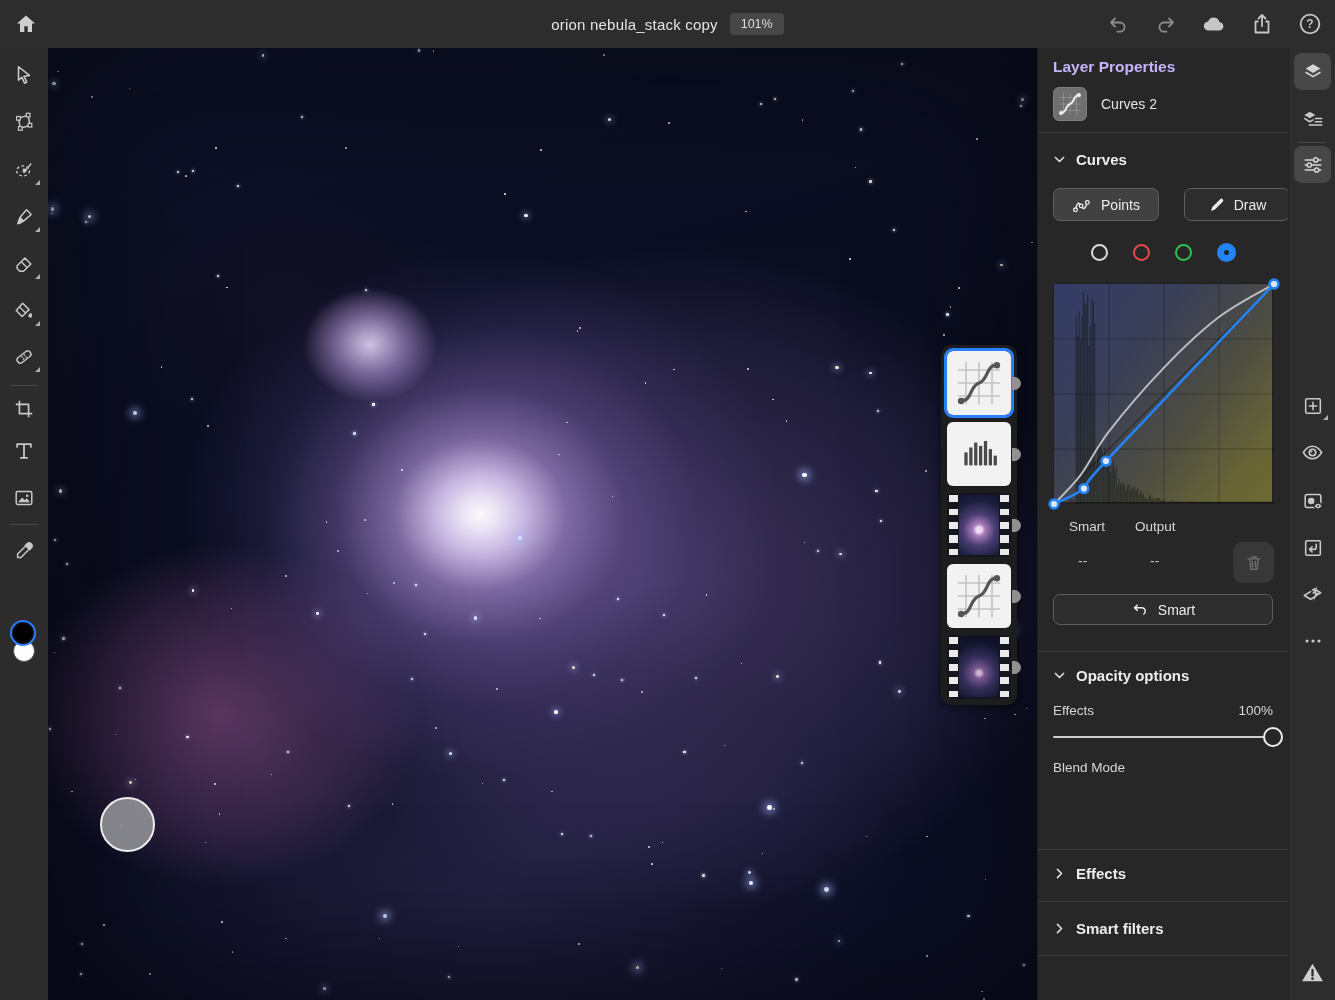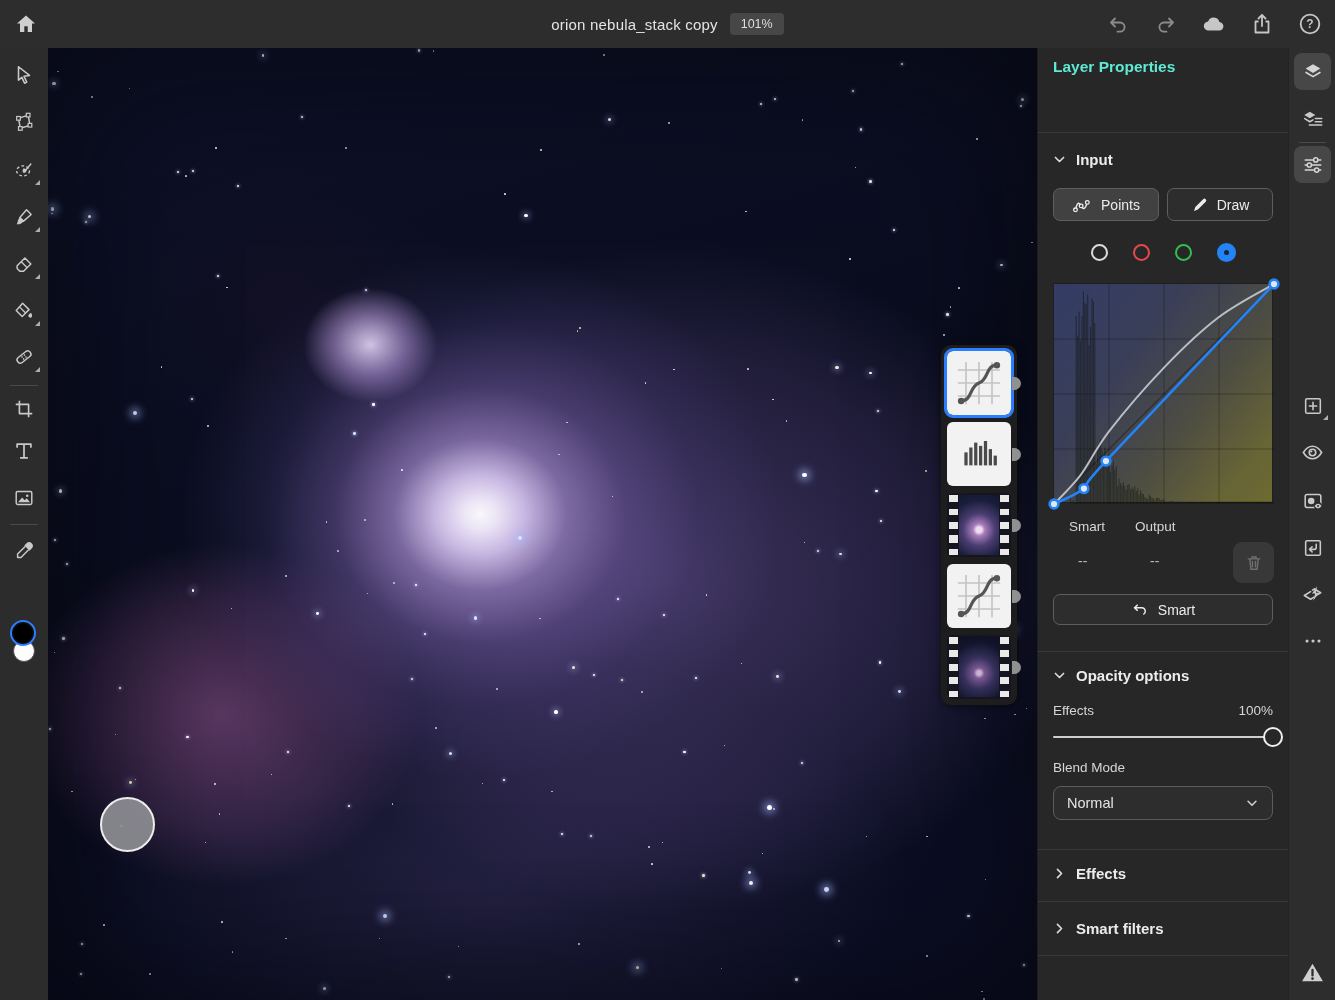--- a/index.html
+++ b/index.html
@@ -80,21 +80,21 @@
   .film .pic { position:absolute; left:12px; right:12px; top:2px; bottom:2px;
     background:radial-gradient(circle at 50% 58%, #ecdcf2 0 7%, #a87cba 15%,
       #4a3d72 40%, #181d3a 75%, #131730 100%); }
   .film.dim .pic { background:radial-gradient(circle at 50% 60%, #cbb3d6 0 5%,
       #7a5890 13%, #35305c 38%, #11142b 75%, #0e1124 100%); }
 
   
   .panel { position:absolute; left:1037px; top:48px; width:251px; height:952px;
     background:#272727; z-index:26; border-left:1px solid #1e1e1e; color:#e8e8e8; }
   .p-title { position:absolute; left:15px; top:10px; font-size:15.5px;
-    font-weight:700; color:#5eead4; }
+    font-weight:700; color:#c4b5fd; }
   .layer-id { position:absolute; left:15px; top:38px; width:220px; height:36px;
     display:flex; align-items:center; gap:14px; }
   .layer-id .adj-thumb { width:34px; height:34px; border-radius:6px;
     background:#6f6f6f; border:1px solid #7e7e7e; display:flex;
     align-items:center; justify-content:center; }
   .layer-id .name { font-size:14px; color:#e2e2e2; }
   .divider { position:absolute; left:0; width:251px; height:1px; background:#3a3a3a; }
   .sec-head { position:absolute; left:15px; display:flex; align-items:center;
     gap:10px; height:24px; }
   .sec-head .lbl { font-size:15px; font-weight:700; color:#ececec; }
@@ -516,40 +516,51 @@
         <div class="pic"></div>
         <div class="perf r"></div>
       </div>
       <div class="notch"></div>
     </div>
   </div>
 
   <div class="panel">
     <div class="p-title">Layer Properties</div>
 
+    <div class="layer-id">
+      <div class="adj-thumb">
+        <svg width="26" height="26" viewBox="0 0 64 64">
+          <path d="M16 6 V58 M32 6 V58 M48 6 V58 M6 16 H58 M6 32 H58 M6 48 H58" stroke="#8e8e8e" stroke-width="2.5" fill="none"></path>
+          <path d="M10 54 C24 54 20 36 32 32 C44 28 40 10 54 10" stroke="#efefef" stroke-width="5" fill="none" stroke-linecap="round"></path>
+          <circle cx="10" cy="54" r="5" fill="#efefef"></circle>
+            <circle cx="54" cy="10" r="5" fill="#efefef"></circle>
+        </svg>
+      </div>
+      <span class="name">Curves 2</span>
+    </div>
 
     <div class="divider" style="top:84px"></div>
 
     <div class="sec-head" style="top:99px">
       <svg width="13" height="13" viewBox="0 0 16 16">
         <path d="M3 5.5 L8 10.5 L13 5.5" fill="none" stroke="#dcdcdc" stroke-width="2" stroke-linecap="round" stroke-linejoin="round"></path>
       </svg>
-      <span class="lbl">Input</span>
+      <span class="lbl">Curves</span>
     </div>
 
     <div class="seg-btn sel" style="left:15px">
       <svg width="21" height="18" viewBox="0 0 24 20">
         <path d="M4 15.5 C6 6.5 8 6.5 10.5 11 C13 15.5 15 15.5 17.5 7" fill="none" stroke="#ececec" stroke-width="1.7" stroke-linecap="round"></path>
         <circle cx="4" cy="15.5" r="2.1" fill="#3f3f3f" stroke="#ececec" stroke-width="1.5"></circle>
         <circle cx="10.5" cy="11" r="2.1" fill="#3f3f3f" stroke="#ececec" stroke-width="1.5"></circle>
         <circle cx="17.5" cy="7" r="2.1" fill="#3f3f3f" stroke="#ececec" stroke-width="1.5"></circle>
       </svg>
       <span>Points</span>
     </div>
-    <div class="seg-btn unsel" style="left:129px">
+    <div class="seg-btn unsel" style="left:146px">
       <svg width="18" height="18" viewBox="0 0 24 24">
         <path d="M4 20 L5.8 14.6 L16.2 4.2 A2.4 2.4 0 0 1 19.6 7.6 L9.2 18 Z" fill="#ececec"></path>
       </svg>
       <span>Draw</span>
     </div>
 
     <div class="channels">
         <span class="chan" style="border: 2.5px solid rgb(220, 220, 220);"></span>
         <span class="chan" style="border: 2.5px solid rgb(229, 72, 77);"></span>
         <span class="chan" style="border: 2.5px solid rgb(47, 192, 80);"></span>
@@ -607,26 +618,20 @@
     <div class="opacity-row">
       <span>Effects</span>
       <span>100%</span>
     </div>
     <div class="slider">
       <div class="track"></div>
       <div class="knob" style="left: calc(100% - 10px);"></div>
     </div>
 
     <span class="blend-label">Blend Mode</span>
-    <div class="dropdown">
-      <span>Normal</span>
-      <svg class="dd-chev" width="14" height="14" viewBox="0 0 16 16">
-        <path d="M3.5 6 L8 10.5 L12.5 6" fill="none" stroke="#cfcfcf" stroke-width="1.8" stroke-linecap="round" stroke-linejoin="round"></path>
-      </svg>
-    </div>
 
     <div class="divider" style="top:801px"></div>
 
     <div class="sec-head" style="top:813px">
       <svg width="13" height="13" viewBox="0 0 16 16">
         <path d="M5.5 3 L10.5 8 L5.5 13" fill="none" stroke="#dcdcdc" stroke-width="2" stroke-linecap="round" stroke-linejoin="round"></path>
       </svg>
       <span class="lbl">Effects</span>
     </div>
 

